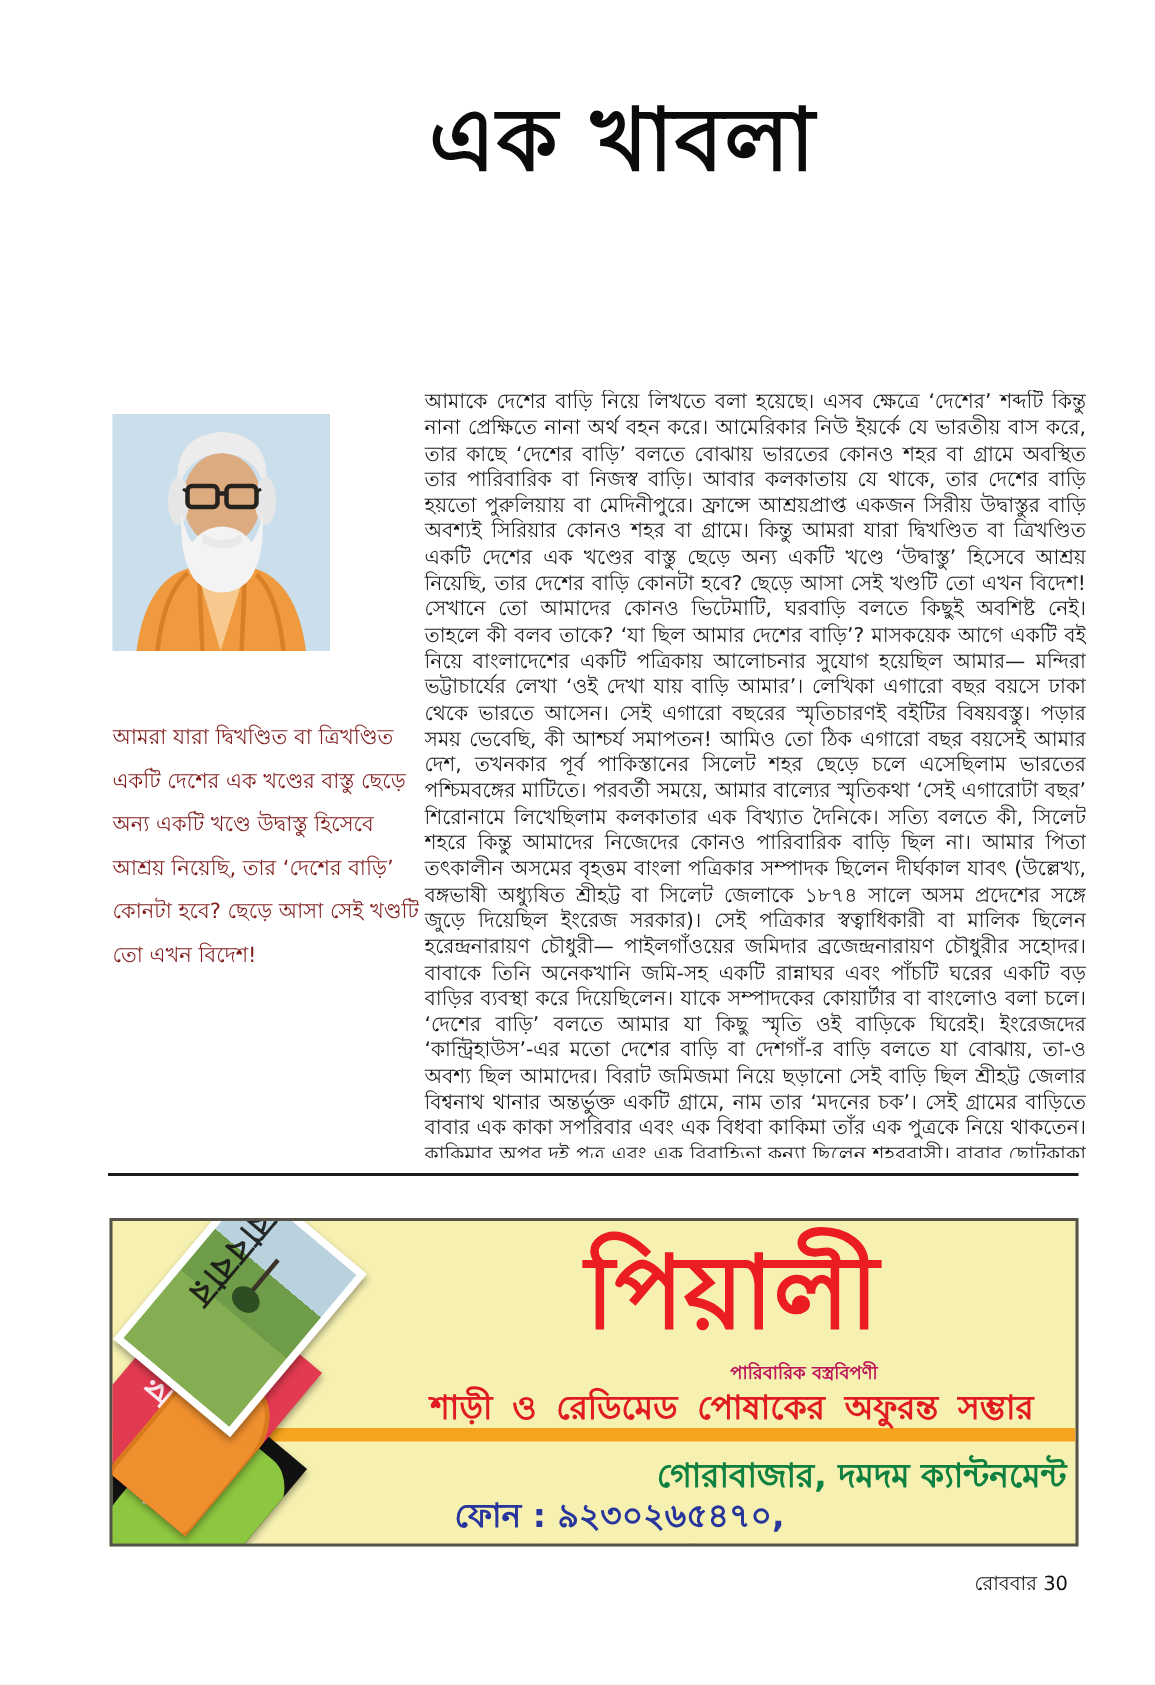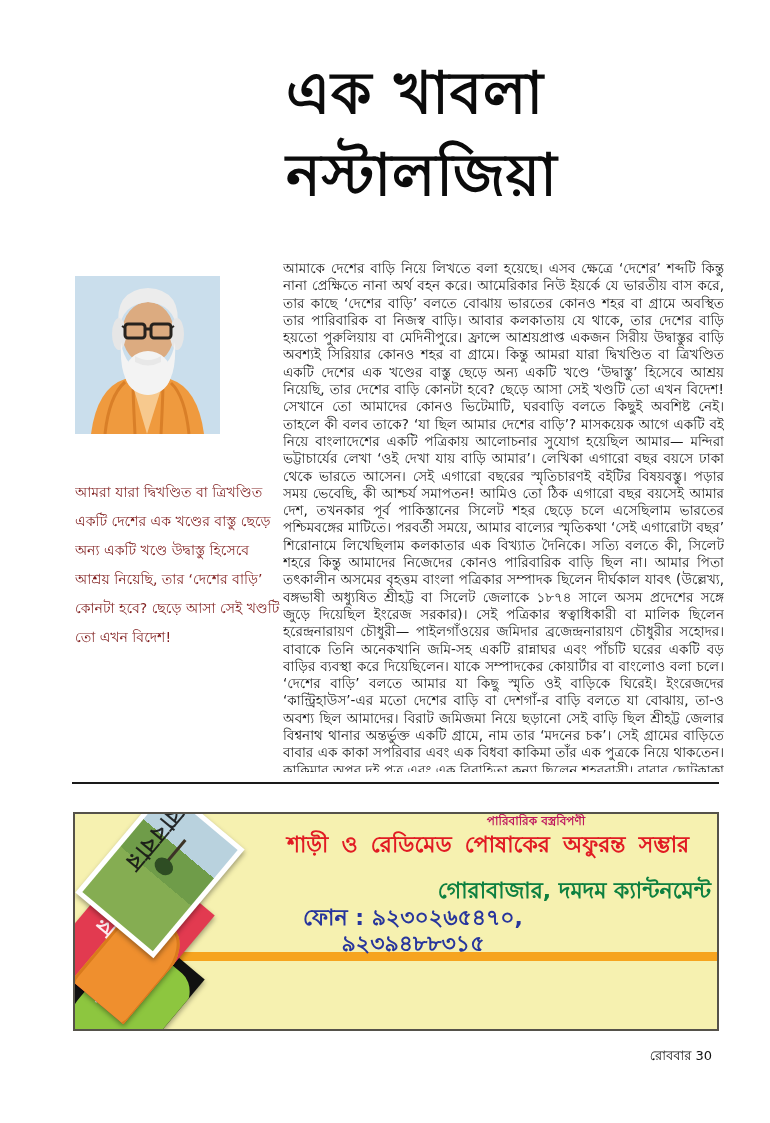--- a/index.html
+++ b/index.html
@@ -127,21 +127,20 @@
     font-size:13px; color:#111111;
   }
 </style>
 </head>
 <body>
 
 <div class="page">
 
   <h1 class="headline">
     <div>এক খাবলা</div>
-    <div>নস্টালজিয়া</div>
   </h1>
 
   <div class="photo">
     <svg width="145" height="158" viewBox="0 0 145 158">
       <rect width="145" height="158" fill="#cadeec"></rect>
       <path d="M16 158 Q22 112 50 103 L95 103 Q123 112 129 158 Z" fill="#ef9a3e"></path>
       <path d="M30 158 Q34 120 50 106 M60 158 Q58 120 58 105 M86 158 Q88 120 88 105 M114 158 Q110 120 96 107" stroke="#d97f28" stroke-width="3" fill="none"></path>
       <path d="M58 110 L72 158 L87 110 Z" fill="#f7c98e"></path>
       <rect x="61" y="84" width="24" height="24" fill="#d7a37a"></rect>
       <ellipse cx="73" cy="57" rx="26" ry="31" fill="#dcab80"></ellipse>
@@ -184,20 +183,21 @@
         <div class="art">
           <div class="swing"></div>
           <div class="kid"></div>
         </div>
 
         <div class="cover-cal">রোববার</div>
       </div>
     </div>
 
     <div class="ad-right">
+      <div class="ad-brand">পিয়ালী</div>
       <div class="ad-tagline">পারিবারিক বস্ত্রবিপণী</div>
       <div class="ad-subline">শাড়ী ও রেডিমেড পোষাকের অফুরন্ত সম্ভার</div>
       <div class="ad-addr1">গোরাবাজার, দমদম ক্যান্টনমেন্ট</div>
       <div class="ad-phone">ফোন : ৯২৩০২৬৫৪৭০, ৯২৩৯৪৮৮৩১৫</div>
     </div>
   </div>
 
   <div class="footer">
     <span>রোববার</span>
     <span>30</span>

